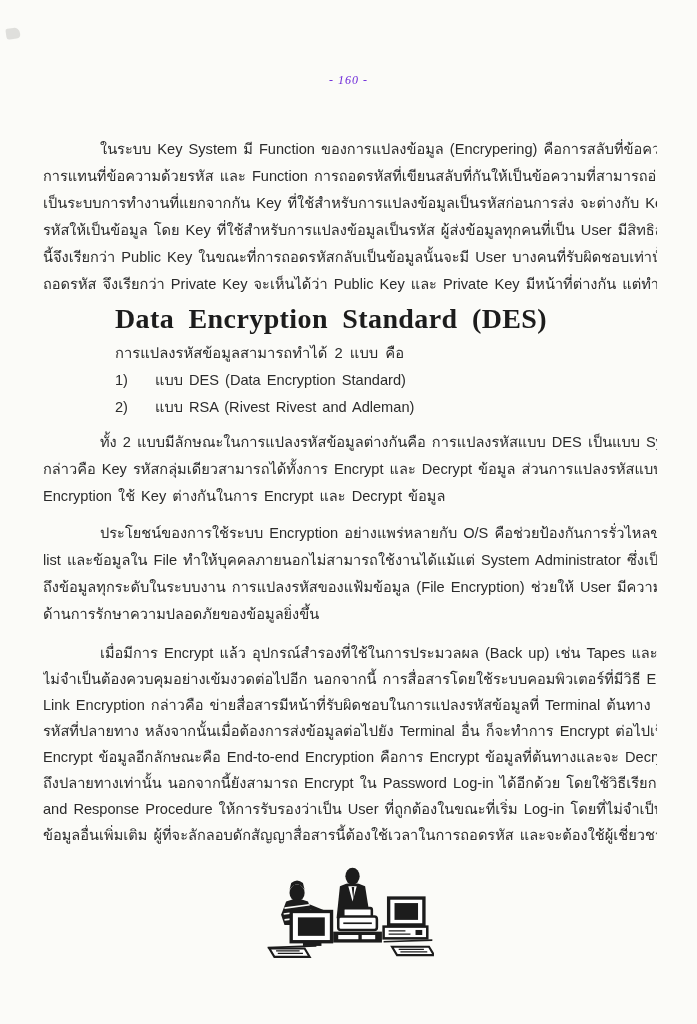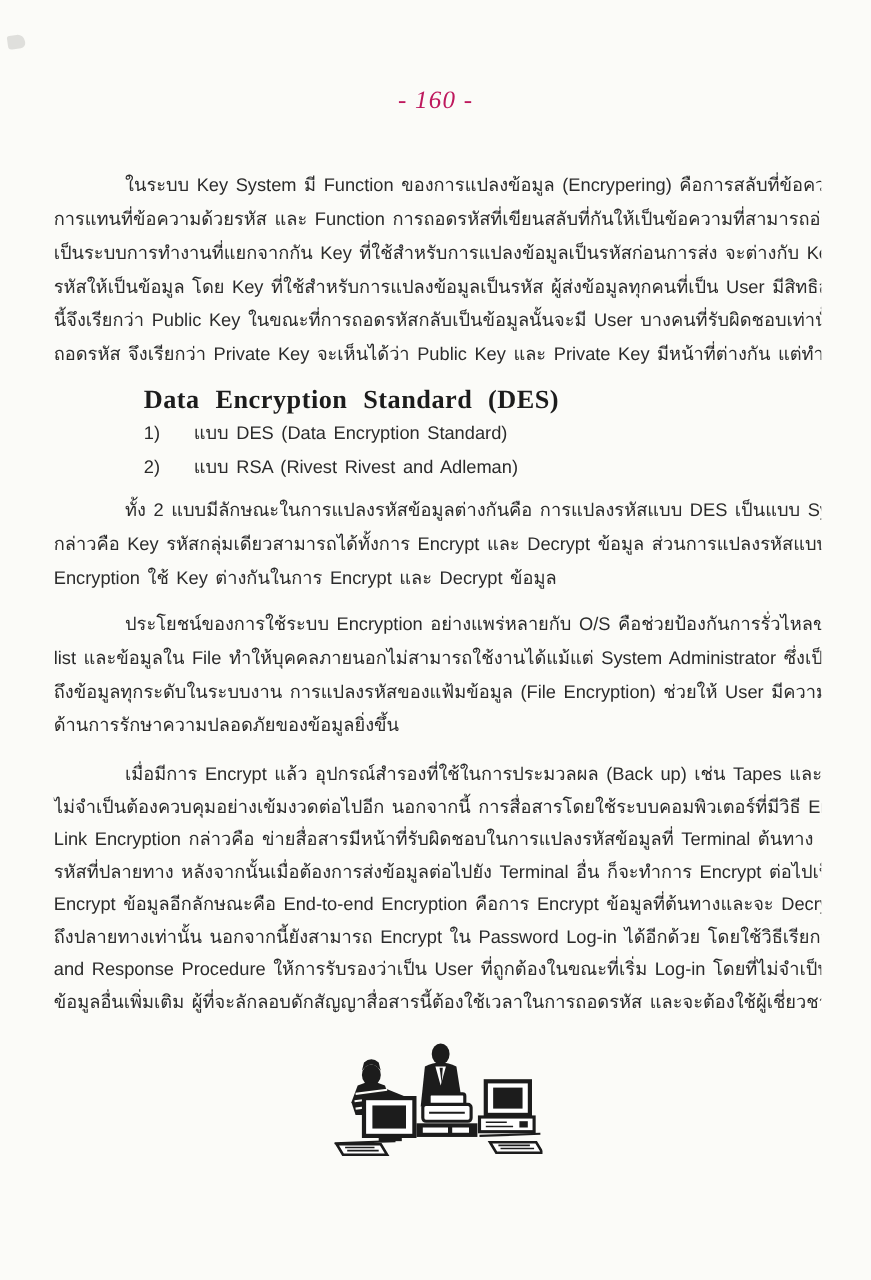--- a/index.html
+++ b/index.html
@@ -17,43 +17,43 @@
     background: #c9c9c4;
     border-radius: 2px 6px 4px 3px;
     opacity: .55;
     transform: rotate(-8deg);
   }
   .page-number {
     padding-top: 70px;
     text-align: center;
     font-family: "Liberation Serif", "DejaVu Serif", serif;
     font-style: italic;
-    font-size: 20px;
+    font-size: 12px;
     letter-spacing: 1px;
-    color: #be185d;
+    color: #6d28d9;
     height: 20px; line-height: 20px;
   }
   .content {
     margin: 0 40px 0 43px; 
   }
   .paragraph {
     font-size: 14.6px;
     line-height: 27px;
     word-spacing: 2px;
     color: #2b2b2b;
     text-align: left;
   }
   .paragraph .tline { white-space: nowrap; overflow: hidden; }
   .indent-first .tline:first-child { text-indent: 57px; }
   #paragraph-intro { margin-top: 46px; }
   .section-heading {
     margin-top: 6px;
     padding-left: 72px;
     font-family: "Liberation Serif", "DejaVu Serif", serif;
-    font-size: 21px;
+    font-size: 28px;
     font-weight: 600;
     word-spacing: 7px;
     letter-spacing: .4px;
     color: #1c1c1c;
     line-height: 30px;
   }
   .list-intro {
     margin-top: 6px;
     padding-left: 72px;
     font-size: 14.8px;
@@ -91,20 +91,21 @@
       <div class="tline">ในระบบ Key System มี Function ของการแปลงข้อมูล (Encrypering) คือการสลับที่ข้อความหรือ</div>
       <div class="tline">การแทนที่ข้อความด้วยรหัส และ Function การถอดรหัสที่เขียนสลับที่กันให้เป็นข้อความที่สามารถอ่านเข้าใจได้นั้น</div>
       <div class="tline">เป็นระบบการทำงานที่แยกจากกัน Key ที่ใช้สำหรับการแปลงข้อมูลเป็นรหัสก่อนการส่ง จะต่างกับ Key ที่ใช้ถอด</div>
       <div class="tline">รหัสให้เป็นข้อมูล โดย Key ที่ใช้สำหรับการแปลงข้อมูลเป็นรหัส ผู้ส่งข้อมูลทุกคนที่เป็น User มีสิทธิส่งข้อมูล Key</div>
       <div class="tline">นี้จึงเรียกว่า Public Key ในขณะที่การถอดรหัสกลับเป็นข้อมูลนั้นจะมี User บางคนที่รับผิดชอบเท่านั้นที่รู้วิธีการ</div>
       <div class="tline">ถอดรหัส จึงเรียกว่า Private Key จะเห็นได้ว่า Public Key และ Private Key มีหน้าที่ต่างกัน แต่ทำงานสัมพันธ์กัน</div>
     </div>
 
   <div class="section-heading">Data Encryption Standard (DES)</div>
 
+  <div class="list-intro">การแปลงรหัสข้อมูลสามารถทำได้ 2 แบบ คือ</div>
 
   <div class="numbered-list">
     <div class="list-row">
       <span class="list-num">1)</span>
       <span class="list-label">แบบ DES (Data Encryption Standard)</span>
     </div>
     <div class="list-row">
       <span class="list-num">2)</span>
       <span class="list-label">แบบ RSA (Rivest Rivest and Adleman)</span>
     </div>

